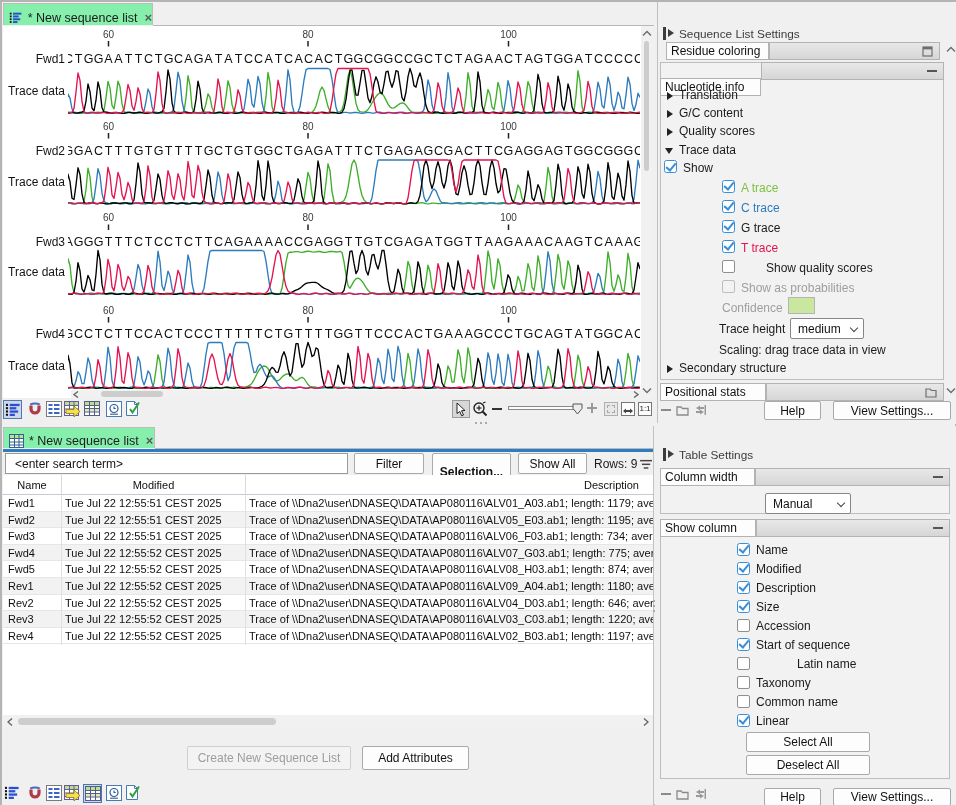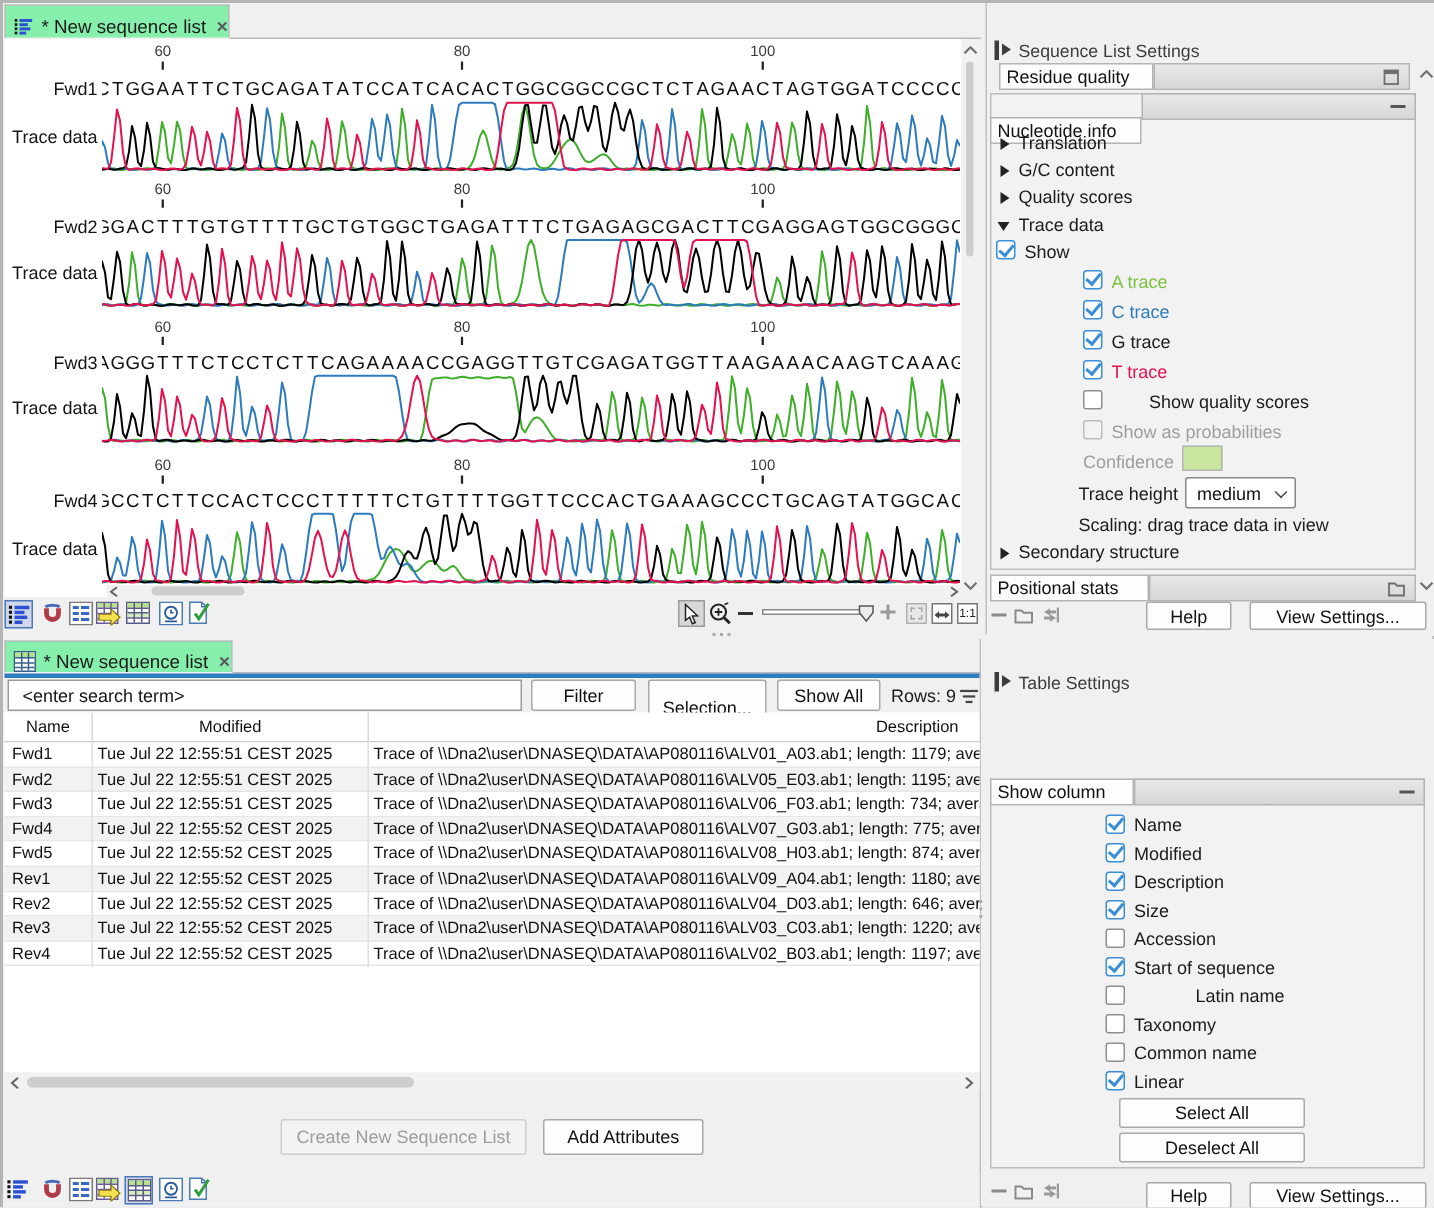--- a/index.html
+++ b/index.html
@@ -257,21 +257,21 @@
     </svg>
     <span>* New sequence list</span>
         <span class="tabx">×</span>
   </div>
   <div class="barline" style="left:153px;top:22px;width:499px;"></div>
   <div class="abs" style="left:1px;top:23px;width:650px;height:3px;background:#2e7dc2;"></div>
 
   <div class="abs" style="left:1px;top:26px;width:650px;height:24px;background:#f0f0f0;">
     <div class="abs" style="left:2px;top:1px;width:343px;height:21px;background:#fff;border:1px solid #9a9a9a;font-size:12px;color:#141414;padding:3px 0 0 9px;">&lt;enter search term&gt;</div>
     <div class="btn" style="left:351px;top:1px;width:70px;height:21px;">Filter</div>
-    <div class="btn" style="left:429px;top:1px;width:79px;height:37px;">Selection...</div>
+    <div class="btn" style="left:429px;top:1px;width:79px;height:37px;font-weight:bold;">Selection...</div>
     <div class="btn" style="left:515px;top:1px;width:69px;height:21px;">Show All</div>
     <div class="ptxt" style="left:591px;top:5px;">Rows: 9</div>
     <svg class="abs" style="left:637px;top:7px;" width="13" height="11" viewBox="0 0 14 12">
       <rect x="0" y="1" width="13" height="1.6" fill="#444"></rect>
           <rect x="2" y="5" width="9" height="1.6" fill="#444"></rect>
           <rect x="4" y="9" width="5" height="1.6" fill="#444"></rect>
     </svg>
   </div>
 
   <div class="abs" style="left:1px;top:49px;width:650px;height:240px;background:#fff;">
@@ -428,21 +428,21 @@
 <div class="abs" style="left:651px;top:603px;width:2px;height:2px;background:#aaa;"></div>
 <div class="abs" style="left:651px;top:608px;width:2px;height:2px;background:#aaa;"></div>
 
 <div class="abs" style="left:653px;top:0;width:303px;height:422px;background:#f0f0f0;">
   <div class="abs" style="left:2px;top:0;width:1px;height:421px;background:#c0c0c0;"></div>
   <div class="abs" style="left:8px;top:25px;width:3px;height:13px;background:#3c3c3c;"></div>
   <div class="tri-r" style="left:13px;top:27px;border-left-color:#3c3c3c;"></div>
   <div class="ptxt" style="left:24px;top:25px;color:#3c3c3c;font-size:11.8px;">Sequence List Settings</div>
 
   <div class="ghead" style="left:11px;top:40px;width:274px;">
-    <div class="t" style="width:103px;">Residue quality</div>
+    <div class="t" style="width:103px;">Residue coloring</div>
     <div class="b" style="left:103px;width:171px;">
       <svg class="abs" style="right:6px;top:3px;" width="11" height="11" viewBox="0 0 11 11">
             <rect x="1" y="1" width="9" height="9" fill="none" stroke="#6e6e6e" stroke-width="1.2"></rect>
             <rect x="1" y="1" width="9" height="2.4" fill="#6e6e6e"></rect>
           </svg>
     </div>
   </div>
 
   <svg class="abs" style="left:291px;top:44px;" width="10" height="7" viewBox="0 0 10 7">
         <path d="M1 5.5 L5 1.5 L9 5.5" fill="none" stroke="#707070" stroke-width="1.5"></path>
@@ -513,20 +513,29 @@
     <div class="btn" style="left:109px;top:1px;width:57px;height:19px;">Help</div>
     <div class="btn" style="left:178px;top:1px;width:118px;height:19px;">View Settings...</div>
   </div>
 </div>
 
 <div class="abs" style="left:653px;top:424px;width:302px;height:381px;background:#f0f0f0;">
   <div class="abs" style="left:8px;top:22px;width:3px;height:13px;background:#3c3c3c;"></div>
   <div class="tri-r" style="left:13px;top:24px;border-left-color:#3c3c3c;"></div>
   <div class="ptxt" style="left:24px;top:22px;color:#3c3c3c;font-size:11.8px;">Table Settings</div>
 
+  <div class="gbox" style="left:5px;top:42px;width:290px;height:46px;">
+    <div class="ghead" style="left:-1px;top:-1px;width:290px;">
+      <div class="t" style="width:95px;">Column width</div>
+      <div class="b" style="left:95px;width:195px;">
+        <div class="abs" style="right:6px;top:7px;width:10px;height:2px;background:#555;"></div>
+      </div>
+    </div>
+    <div class="drop" style="left:104px;top:24px;width:86px;height:21px;">Manual<span class="ch"></span></div>
+  </div>
 
   <div class="gbox" style="left:5px;top:93px;width:290px;height:260px;">
     <div class="ghead" style="left:-1px;top:-1px;width:290px;">
       <div class="t" style="width:96px;">Show column</div>
       <div class="b" style="left:96px;width:194px;">
         <div class="abs" style="right:6px;top:7px;width:10px;height:2px;background:#555;"></div>
       </div>
     </div>
 <div class="cb" style="left:76px;top:22.5px;"></div>
 <div class="ptxt" style="left:95px;top:23.0px;">Name</div>

